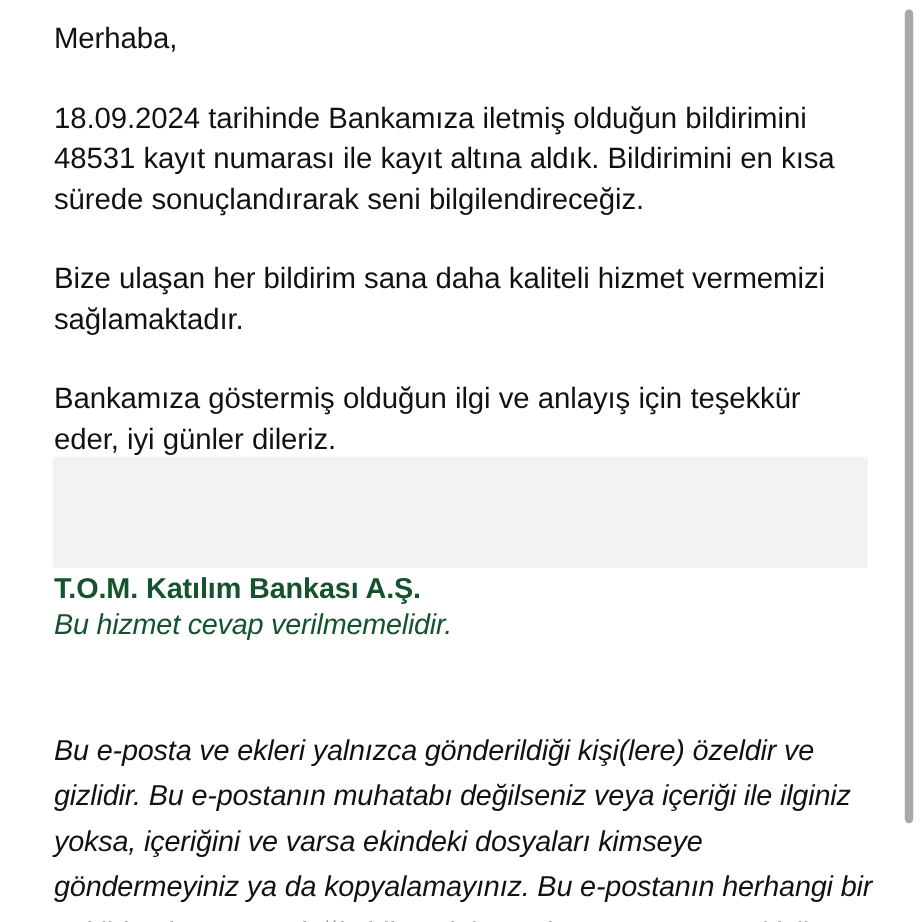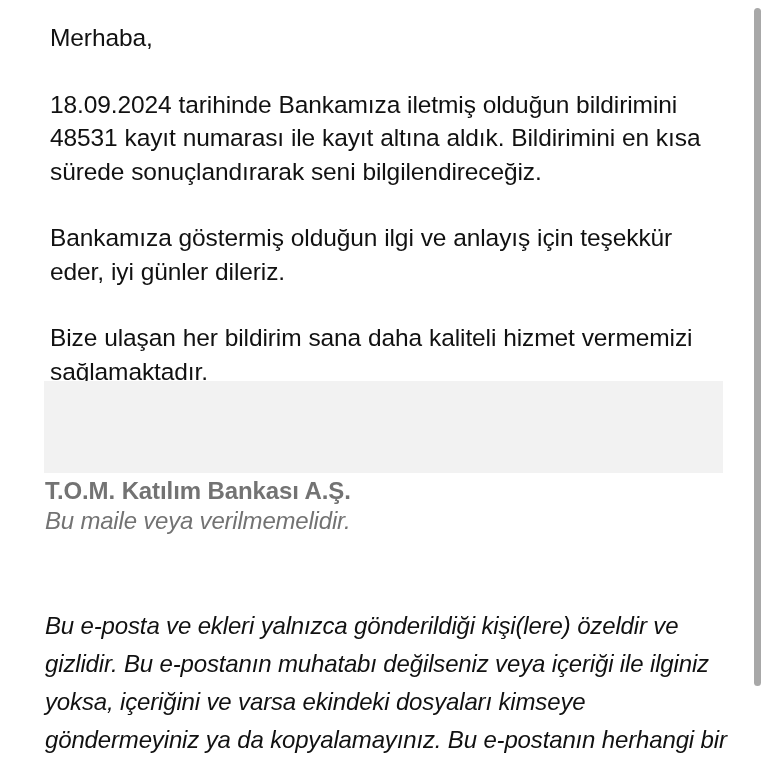--- a/index.html
+++ b/index.html
@@ -22,21 +22,21 @@
     height: 768px;
     overflow: hidden;
     background: #ffffff;
   }
 
   #mail-body {
     position: absolute;
     left: 0;
     top: 0;
     width: 745px;
-    padding: 5px;
+    padding: 0;
   }
 
   .para {
     margin: 0;
     padding: 0 20px 0 45px;
     font-size: 24.5px;
     line-height: 33.5px;
     letter-spacing: -0.1px;
     color: #111111;
     word-spacing: 0.2px;
@@ -61,21 +61,21 @@
     position: absolute;
     left: 45px;
     top: 476px;
     width: 660px;
   }
   .sig-line {
     margin: 0;
     font-size: 24px;
     line-height: 30px;
     letter-spacing: -0.2px;
-    color: #737373;
+    color: #14532d;
   }
   .sig-company {
     font-weight: bold;
     letter-spacing: -0.1px;
   }
   .sig-mersis {
     font-weight: normal;
   }
   .sig-noreply {
     font-style: italic;
@@ -119,31 +119,31 @@
 <body>
 
 <div id="viewport">
 
   <div id="mail-body">
 
     <p class="para" id="para-greeting">Merhaba,</p>
 
     <p class="para" id="para-record">18.09.2024 tarihinde Bankamıza iletmiş olduğun bildirimini 48531 kayıt numarası ile kayıt altına aldık. Bildirimini en kısa sürede sonuçlandırarak seni bilgilendireceğiz.</p>
 
+    <p class="para" id="para-quality">Bize ulaşan her bildirim sana daha kaliteli hizmet vermemizi sağlamaktadır.</p>
+
     <p class="para" id="para-thanks">Bankamıza göstermiş olduğun ilgi ve anlayış için teşekkür eder, iyi günler dileriz.</p>
-
-    <p class="para" id="para-quality">Bize ulaşan her bildirim sana daha kaliteli hizmet vermemizi sağlamaktadır.</p>
 
   </div>
 
   <div class="image-placeholder"></div>
 
   <div class="signature">
     <p class="sig-line sig-company">T.O.M. Katılım Bankası A.Ş.</p>
-    <p class="sig-line sig-noreply">Bu maile veya verilmemelidir.</p>
+    <p class="sig-line sig-noreply">Bu hizmet cevap verilmemelidir.</p>
   </div>
 
   <div class="disclaimer">
     <p class="disclaimer-text">Bu e-posta ve ekleri yalnızca gönderildiği kişi(lere) özeldir ve gizlidir. Bu e-postanın muhatabı değilseniz veya içeriği ile ilginiz yoksa, içeriğini ve varsa ekindeki dosyaları kimseye göndermeyiniz ya da kopyalamayınız. Bu e-postanın herhangi bir şekilde okunması, değiştirilmesi, kopyalanması, üçüncü kişilere</p>
   </div>
 
   <div class="scrollbar-track">
     <div class="scrollbar-thumb"></div>
   </div>
 

